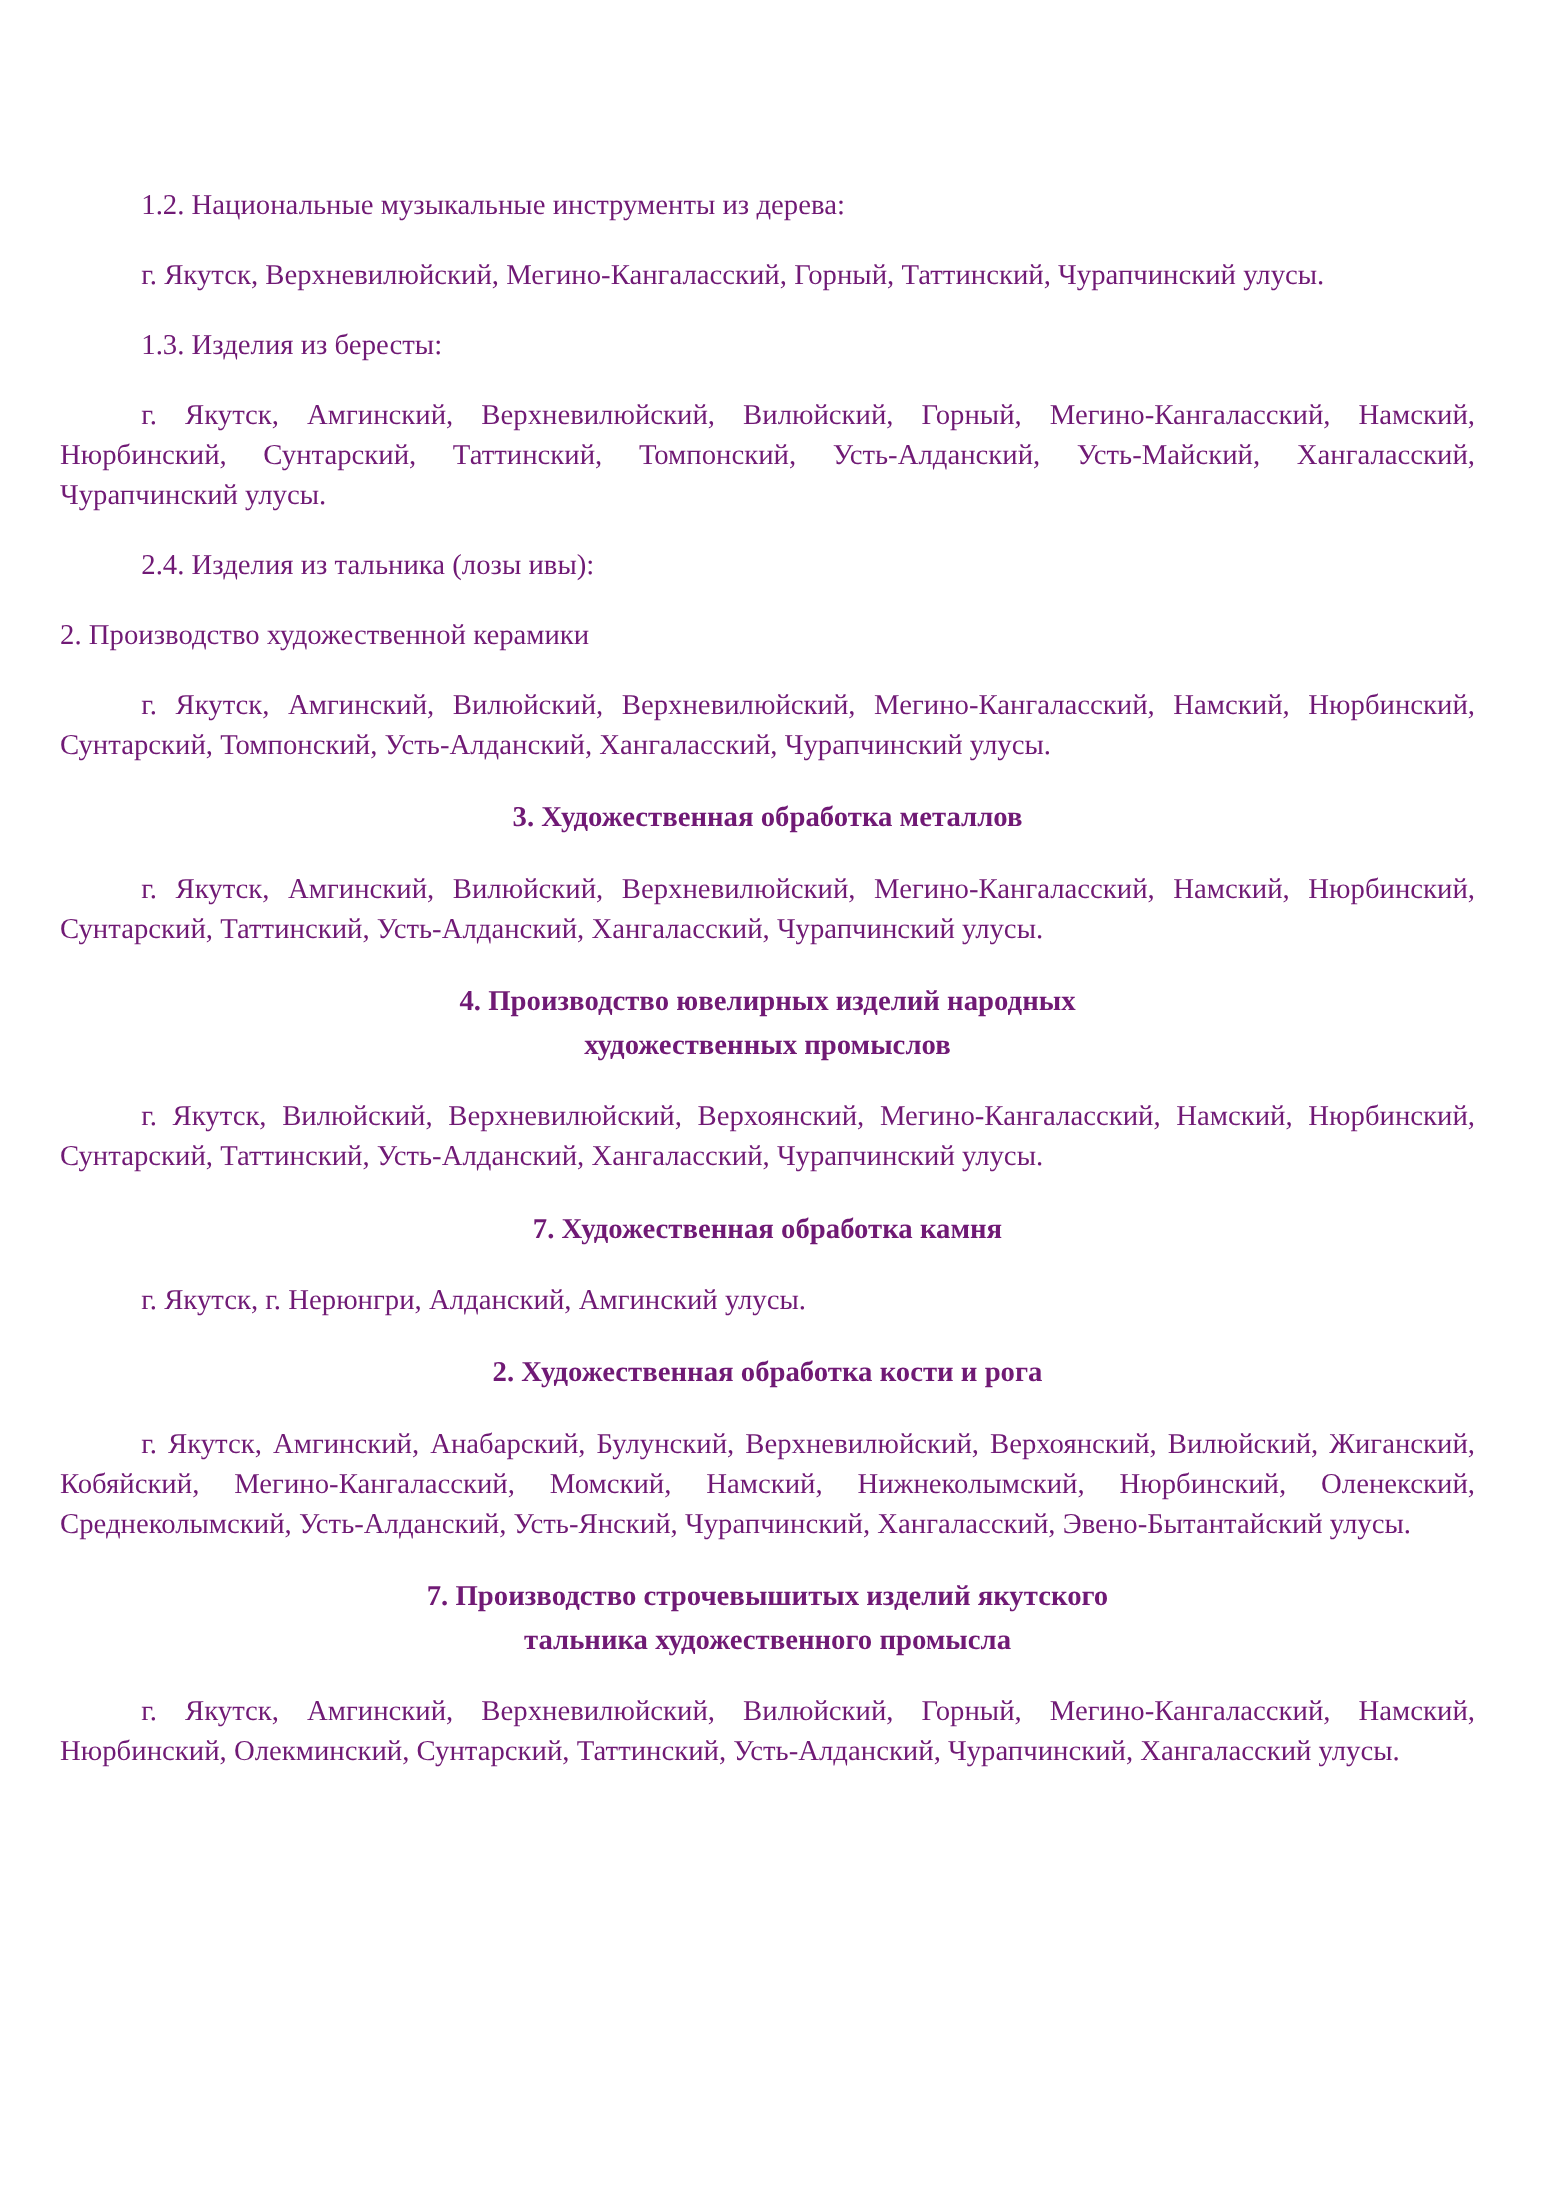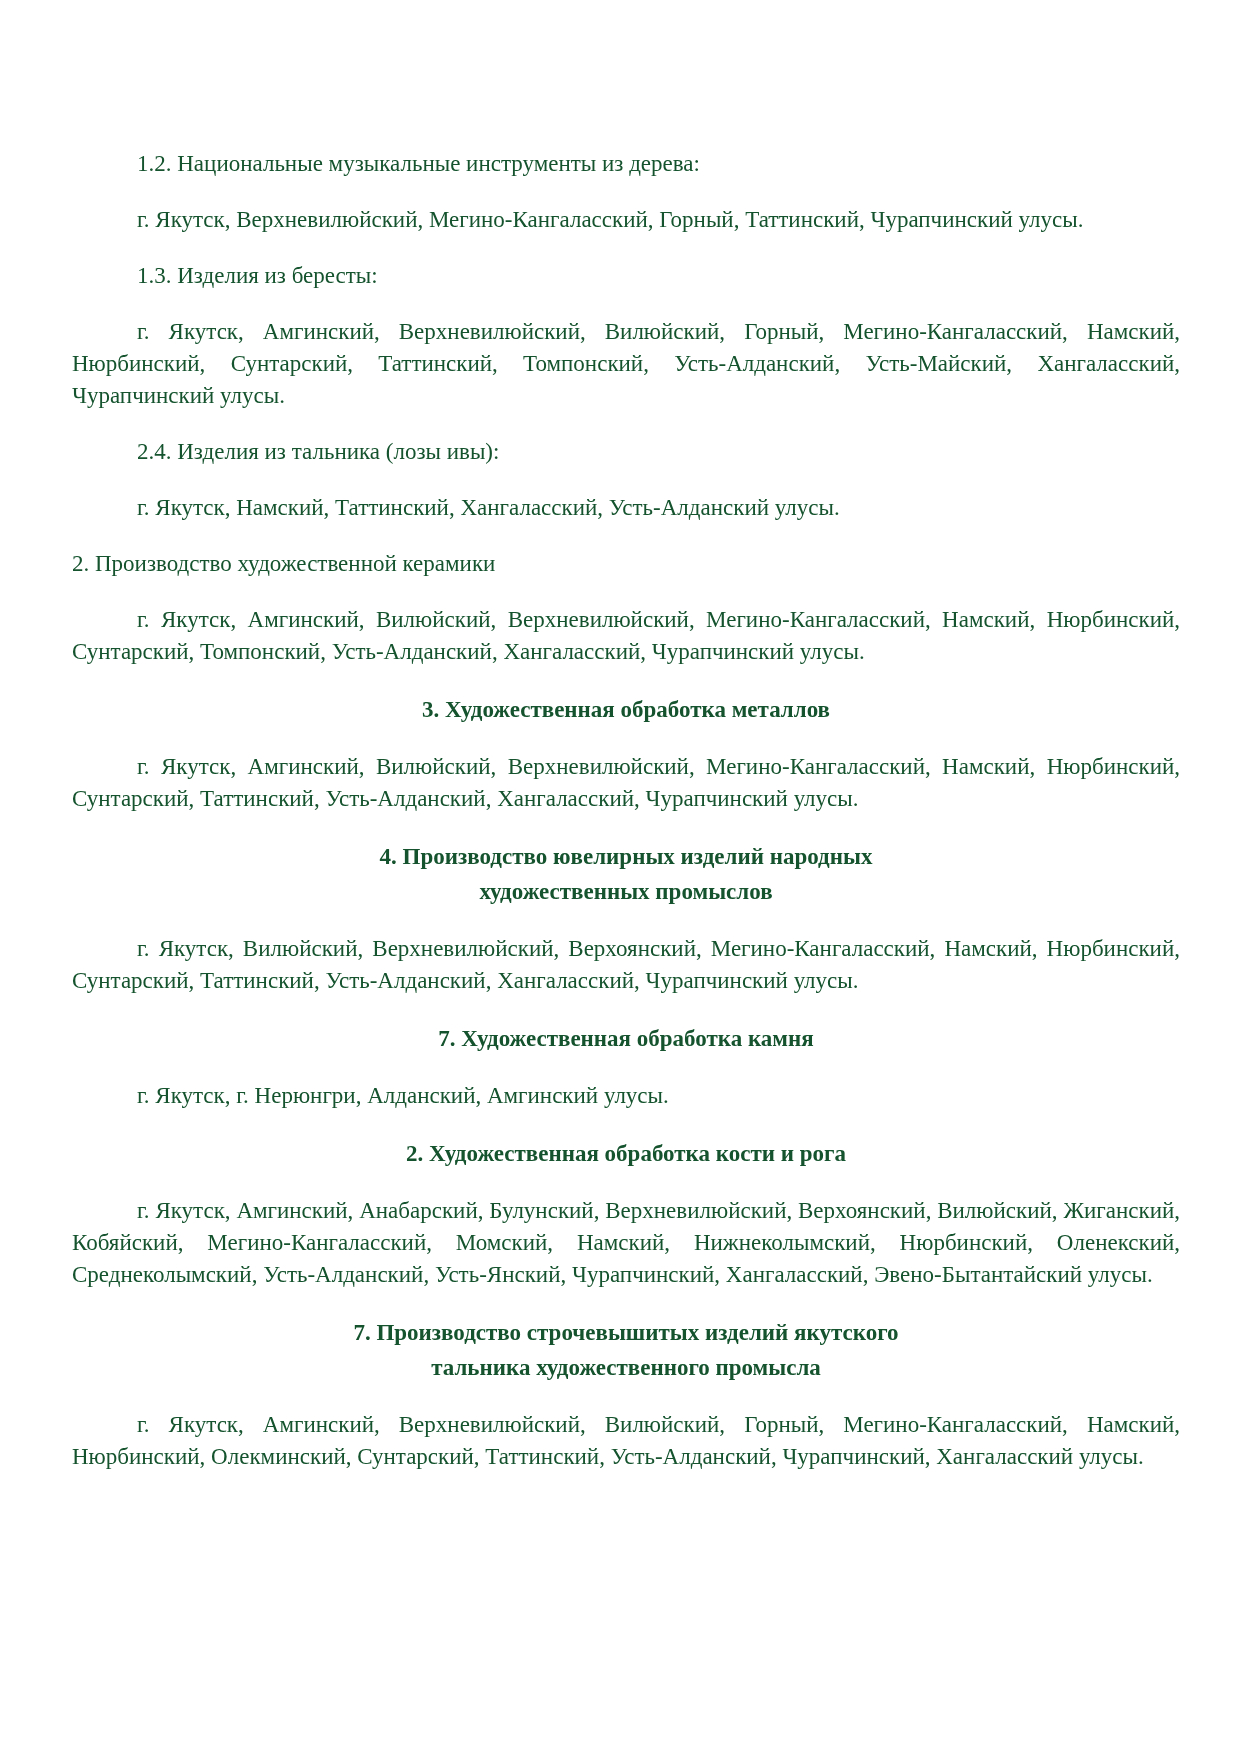--- a/index.html
+++ b/index.html
@@ -7,25 +7,25 @@
     padding: 0;
     background: #ffffff;
   }
   .page {
     position: relative;
     width: 1240px;
     height: 1754px;
     margin: 0 auto;
     background: #ffffff;
     box-sizing: border-box;
-    padding: 148px 60px 40px 72px;
+    padding: 148px 60px 40px 48px;
     font-family: "Liberation Serif", "DejaVu Serif", serif;
     font-size: 23px;
     line-height: 32px;
-    color: #14532d;
+    color: #701a75;
     overflow: hidden;
   }
   .body-indent {
     margin: 0 0 24px 0;
     text-indent: 65px;
     text-align: left;
   }
   .body-justify {
     margin: 0 0 24px 0;
     text-indent: 65px;
@@ -50,21 +50,20 @@
 
 <div class="page">
 
   <p class="body-indent">1.2. Национальные музыкальные инструменты из дерева:</p>
   <p class="body-justify">г. Якутск, Верхневилюйский, Мегино-Кангаласский, Горный, Таттинский, Чурапчинский улусы.</p>
 
   <p class="body-indent">1.3. Изделия из бересты:</p>
   <p class="body-justify">г. Якутск, Амгинский, Верхневилюйский, Вилюйский, Горный, Мегино-Кангаласский, Намский, Нюрбинский, Сунтарский, Таттинский, Томпонский, Усть-Алданский, Усть-Майский, Хангаласский, Чурапчинский улусы.</p>
 
   <p class="body-indent">2.4. Изделия из тальника (лозы ивы):</p>
-  <p class="body-indent">г. Якутск, Намский, Таттинский, Хангаласский, Усть-Алданский улусы.</p>
 
   <p class="heading-plain">2. Производство художественной керамики</p>
   <p class="body-justify">г. Якутск, Амгинский, Вилюйский, Верхневилюйский, Мегино-Кангаласский, Намский, Нюрбинский, Сунтарский, Томпонский, Усть-Алданский, Хангаласский, Чурапчинский улусы.</p>
 
   <p class="heading-bold">3. Художественная обработка металлов</p>
   <p class="body-justify">г. Якутск, Амгинский, Вилюйский, Верхневилюйский, Мегино-Кангаласский, Намский, Нюрбинский, Сунтарский, Таттинский, Усть-Алданский, Хангаласский, Чурапчинский улусы.</p>
 
   <div class="heading-bold">
     <div>4. Производство ювелирных изделий народных</div>
     <div>художественных промыслов</div>

